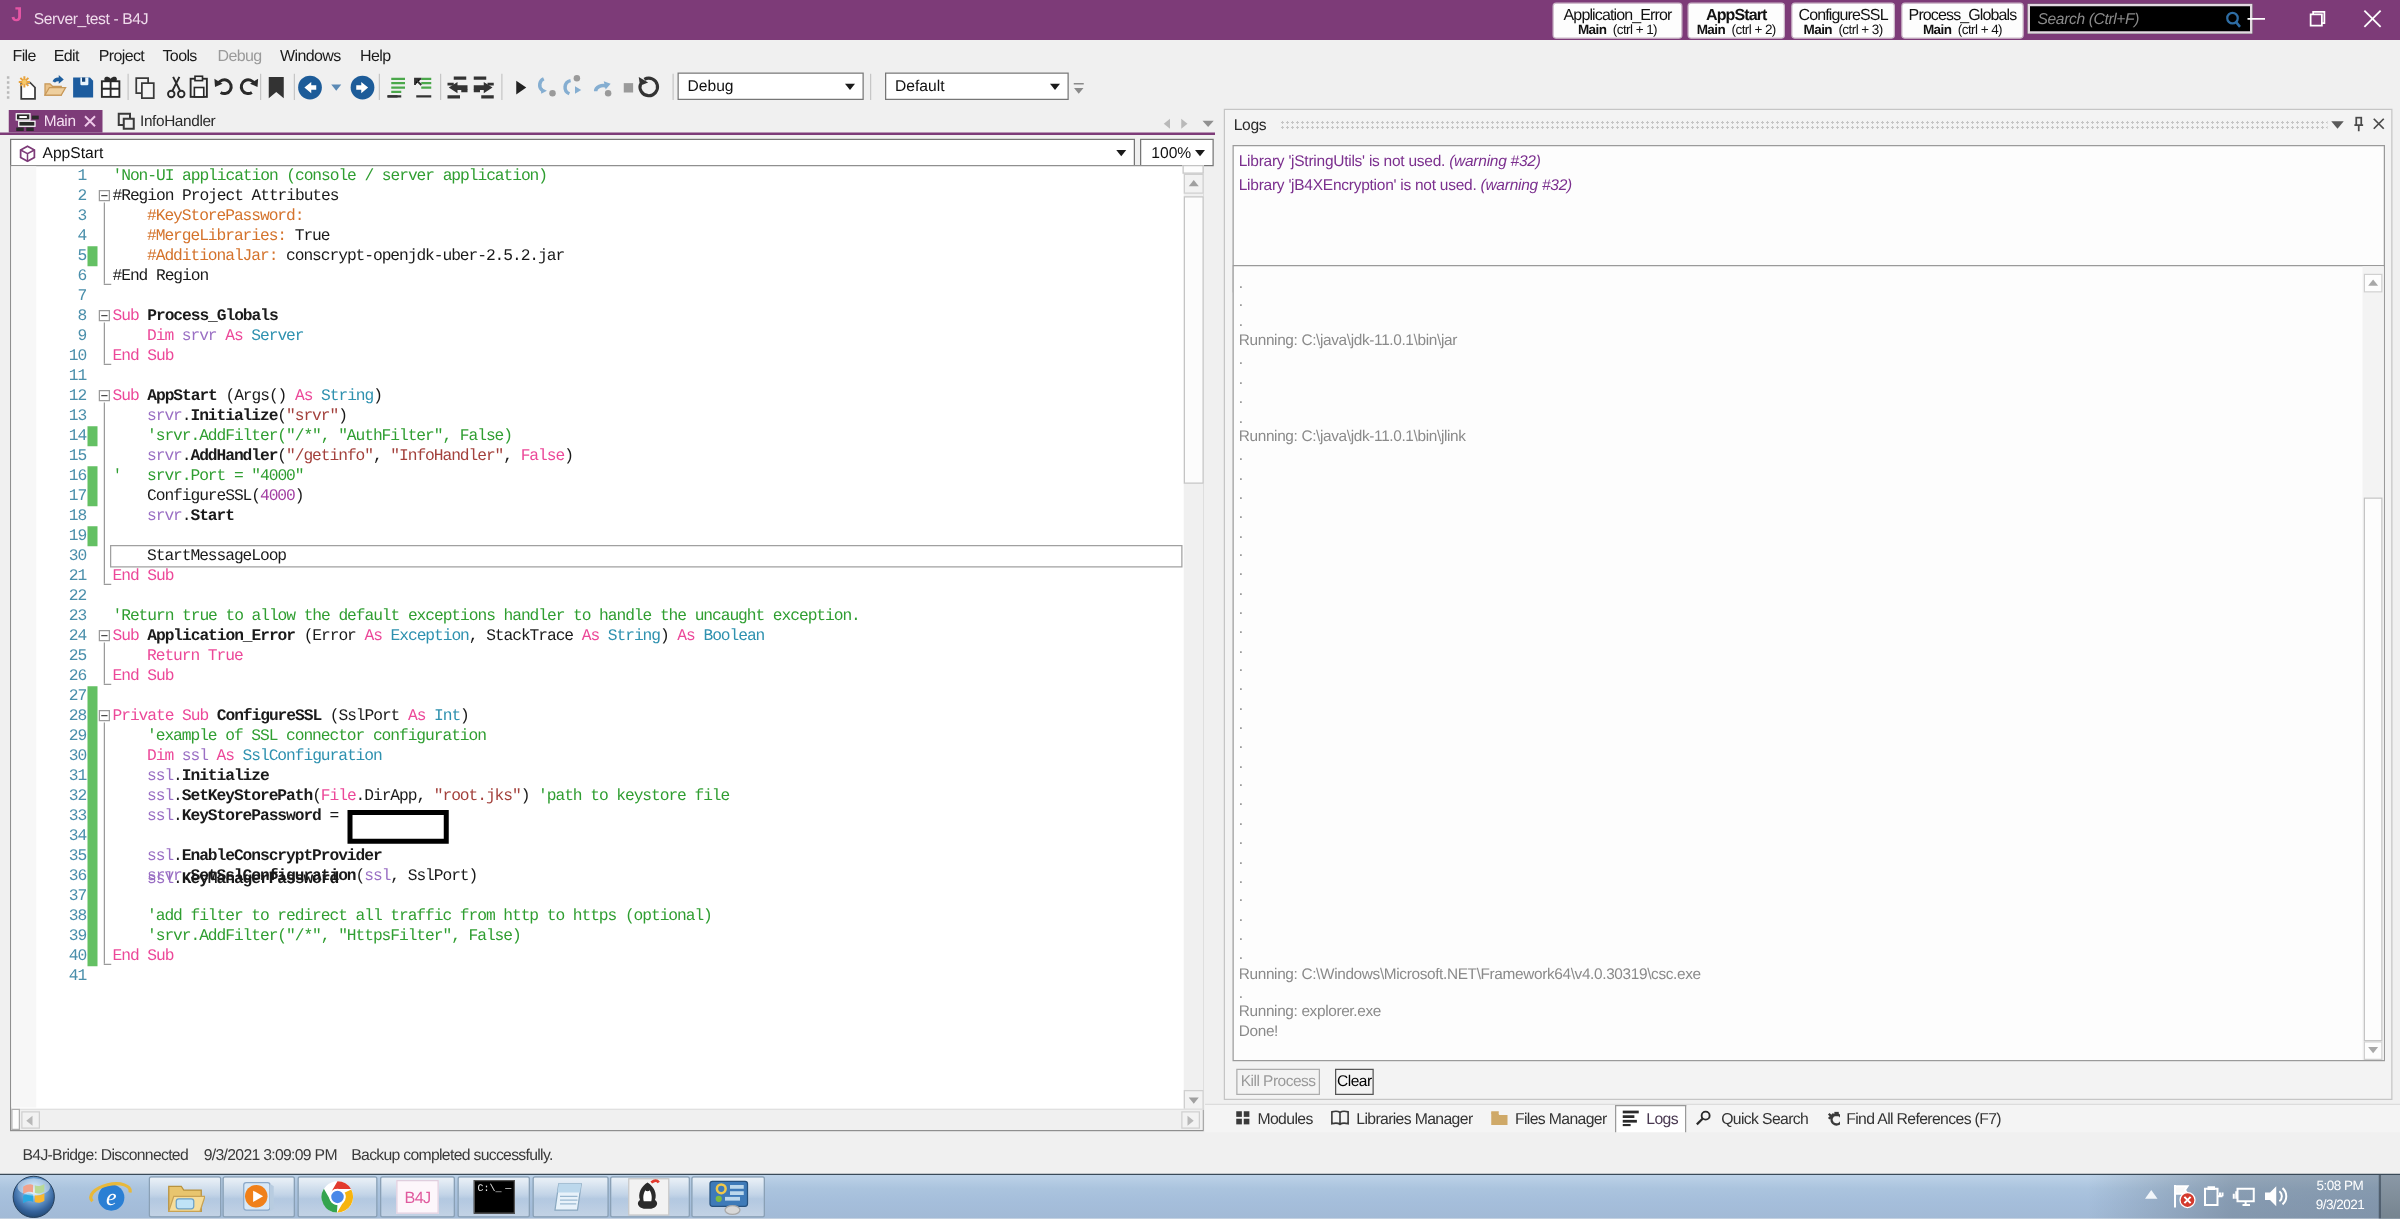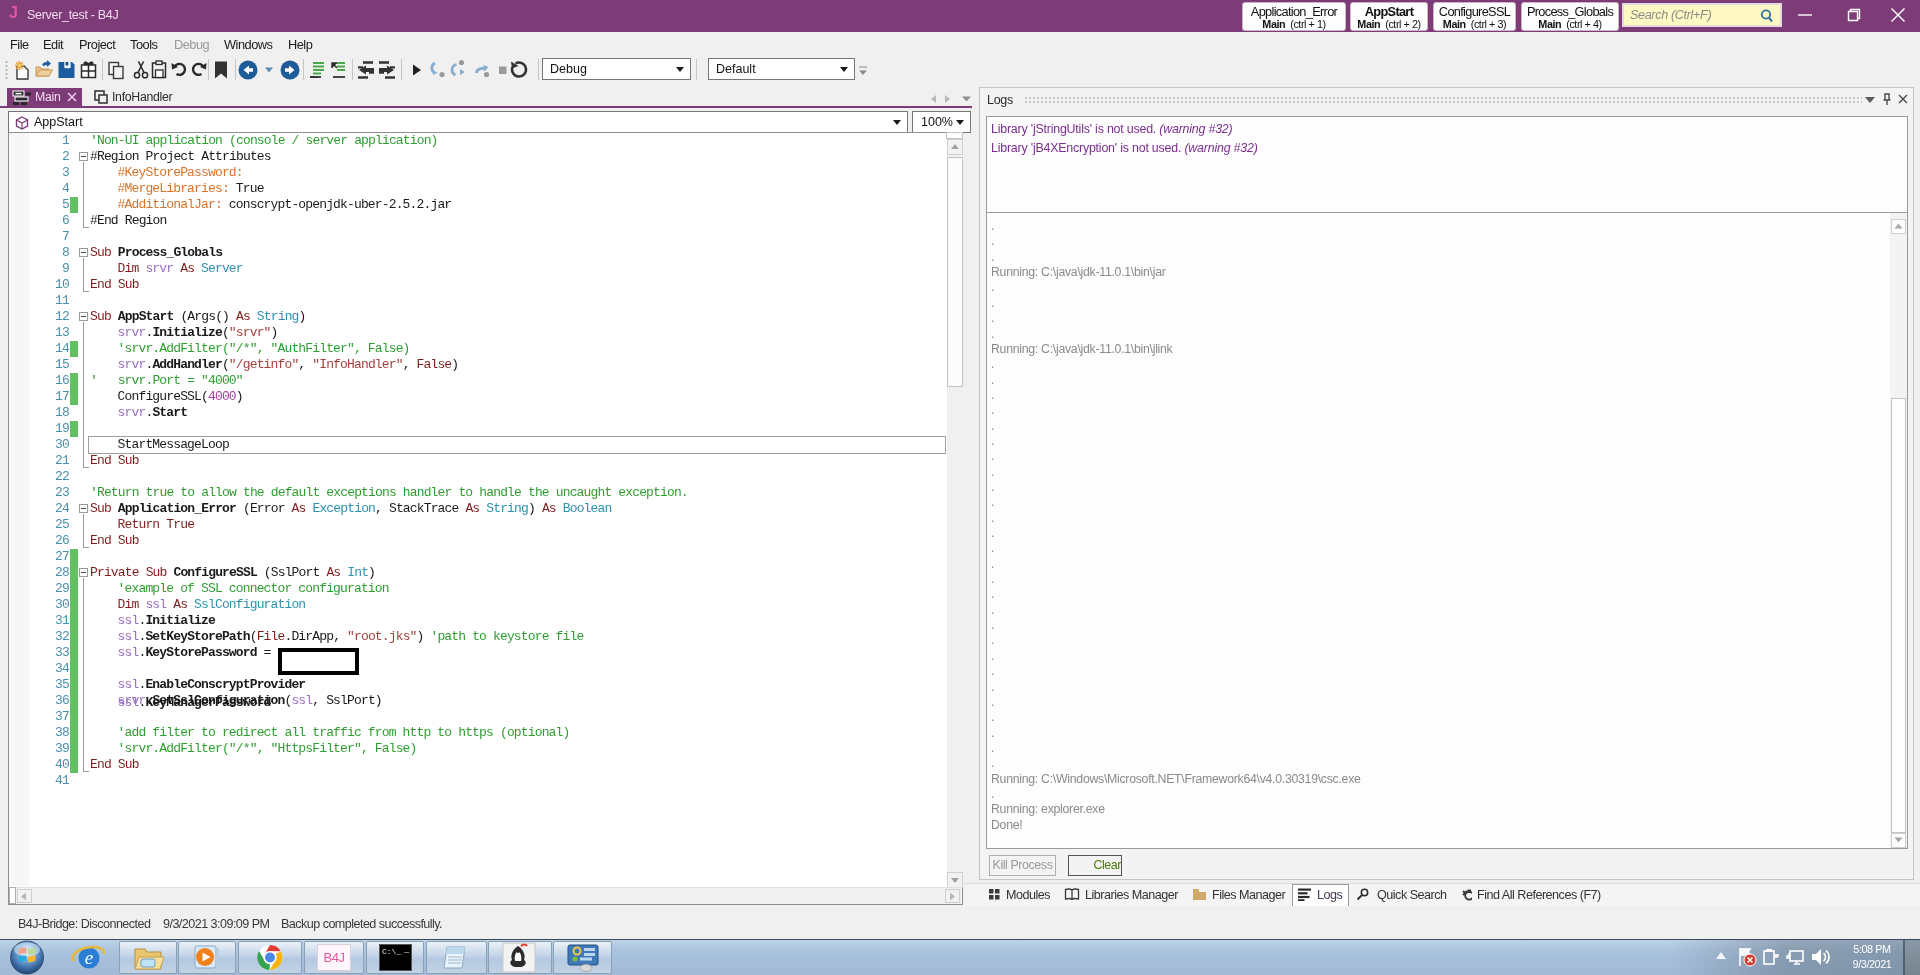--- a/index.html
+++ b/index.html
@@ -7,21 +7,21 @@
     font-family:"Liberation Sans", sans-serif; }
   .abs { position:absolute; }
   #stage { position:relative; width:1920px; height:975px; }
   #titlebar { position:absolute; left:0; top:0; width:1920px; height:32px; background:#7d3b78; }
   #jlogo { position:absolute; left:9px; top:4px; color:#e455a4; font-size:16px; font-weight:bold; }
   #wtitle { position:absolute; left:27px; top:8px; color:#f0dcec; font-size:12.5px; letter-spacing:-0.3px; }
   .modtab { position:absolute; top:2px; height:28px; background:#fdfdfd; border-radius:3px;
     border:1px solid #cbb7c8; padding:1px 2px 0 2px; overflow:hidden; text-align:center; height:29px; }
   .modtab .t1 { font-size:12.8px; color:#111; letter-spacing:-0.7px; line-height:15px; white-space:pre; }
   .modtab .t2 { font-size:10.8px; color:#111; letter-spacing:-0.45px; line-height:11px; white-space:pre; }
-  #searchbox { position:absolute; left:1622px; top:3px; width:160px; height:24px; background:#fef9c3;
+  #searchbox { position:absolute; left:1622px; top:3px; width:180px; height:24px; background:#000000;
     border:2px solid #e3d9e1; }
   #searchbox span { position:absolute; left:6px; top:3px; font-style:italic; color:#8a8a8a; font-size:12.5px; letter-spacing:-0.3px; }
   .winbtn { position:absolute; top:0; width:30px; height:30px; }
   #menubar { position:absolute; left:0; top:32px; width:1920px; height:24px; background:#f0f0f0; }
   .mi { position:absolute; top:5px; font-size:12.8px; color:#1b1b1b; letter-spacing:-0.5px; }
   #toolbar { position:absolute; left:0; top:56px; width:1920px; height:28px; background:#f0f0f0; }
   .tsep { position:absolute; top:3px; width:1px; height:21px; background:#c6c6c6; }
   .combo { position:absolute; background:#fff; border:1px solid #767676; font-size:12.5px; color:#111; }
   .combo .arr { position:absolute; right:6px; top:8px; width:0; height:0;
     border-left:4px solid transparent; border-right:4px solid transparent; border-top:5px solid #1a1a1a; }
@@ -36,21 +36,21 @@
     border:1px solid #8f8f8f; }
   .ln { position:absolute; left:0; width:60px; text-align:right; color:#4a8fab;
     font-family:"Liberation Mono", monospace; font-size:13px; letter-spacing:-0.85px; line-height:16px; }
   .cl { position:absolute; left:81px; white-space:pre; color:#1a1a1a;
     font-family:"Liberation Mono", monospace; font-size:13px; letter-spacing:-0.85px; line-height:16px; }
   .gbar { position:absolute; left:61px; width:8px; background:#63c063; }
   .fbox { position:absolute; left:70px; width:9px; height:9px; background:#fff; border:1px solid #9a9a9a; }
   .fbox i { position:absolute; left:1px; top:3px; width:5px; height:1px; background:#4a4a4a; }
   .fline { position:absolute; left:74px; width:1px; background:#9a9a9a; }
   .fcorner { position:absolute; left:74px; width:6px; height:1px; background:#9a9a9a; }
-  .c { color:#2f9e31; } .k { color:#7f1d1d; } .y { color:#2e91af; } .s { color:#a3413c; }
+  .c { color:#2f9e31; } .k { color:#ec4899; } .y { color:#2e91af; } .s { color:#a3413c; }
   .v { color:#9a6fc4; } .a { color:#d4732c; } .n { color:#a33fa3; } .b { font-weight:bold; }
   #curline { position:absolute; left:79px; top:303px; width:858px; height:18px; border:1px solid #a0a0a0; }
   #redact { position:absolute; left:269px; top:515px; width:81px; height:27px; background:#fff; border:4px solid #000; }
   .sbtn { position:absolute; background:#f2f2f2; border:1px solid #cfcfcf; }
   .sthumb { position:absolute; background:#fcfcfc; border:1px solid #c4c4c4; }
   #rpanel { position:absolute; left:979px; top:87px; width:935px; height:793px; background:#f3f3f3;
     border:1px solid #c5c5c5; }
   #logstitle { position:absolute; left:7px; top:5px; font-size:12.5px; color:#2a2a2a; letter-spacing:-0.3px; }
   #grip { position:absolute; left:44px; top:8px; height:8px;
     background-image:radial-gradient(#c5c5c5 0.9px, transparent 1.1px); background-size:4px 4px; }
@@ -522,21 +522,21 @@
 <svg class="abs" style="left:907px;top:10px;" width="9" height="7">
           <path d="M4.5 0.5 l4 5 h-8 z" fill="#a8a8a8"></path>
         </svg>
 <div class="sthumb" style="left:904px;top:185px;width:15px;height:435px;background:#fdfdfd;"></div>
 <div class="sbtn" style="left:904px;top:620px;width:15px;height:15px;background:#fdfdfd;"></div>
 <svg class="abs" style="left:907px;top:624px;" width="9" height="7">
           <path d="M0.5 0.5 h8 l-4 5 z" fill="#a8a8a8"></path>
         </svg>
 </div>
 <div class="pbtn" style="left:9px; width:67px; color:#9a9a9a;">Kill Process</div>
-<div class="pbtn" style="left:88px; width:54px; color:#4d7c0f; border-color:#555;text-align:right;">Clear</div>
+<div class="pbtn" style="left:88px; width:31px; color:#000000; border-color:#555;">Clear</div>
 </div>
 <div id="btabs"></div>
 <div id="logstab"></div>
 <svg class="abs" style="left:988px;top:888px;" width="13" height="13" viewBox="0 0 13 13">
 <g fill="#3a3a3a">
         <rect x="1" y="1" width="4.5" height="4.5"></rect>
         <rect x="7" y="1" width="4.5" height="4.5"></rect>
 <rect x="1" y="7" width="4.5" height="4.5"></rect>
         <rect x="7" y="7" width="4.5" height="4.5"></rect>
       </g>

